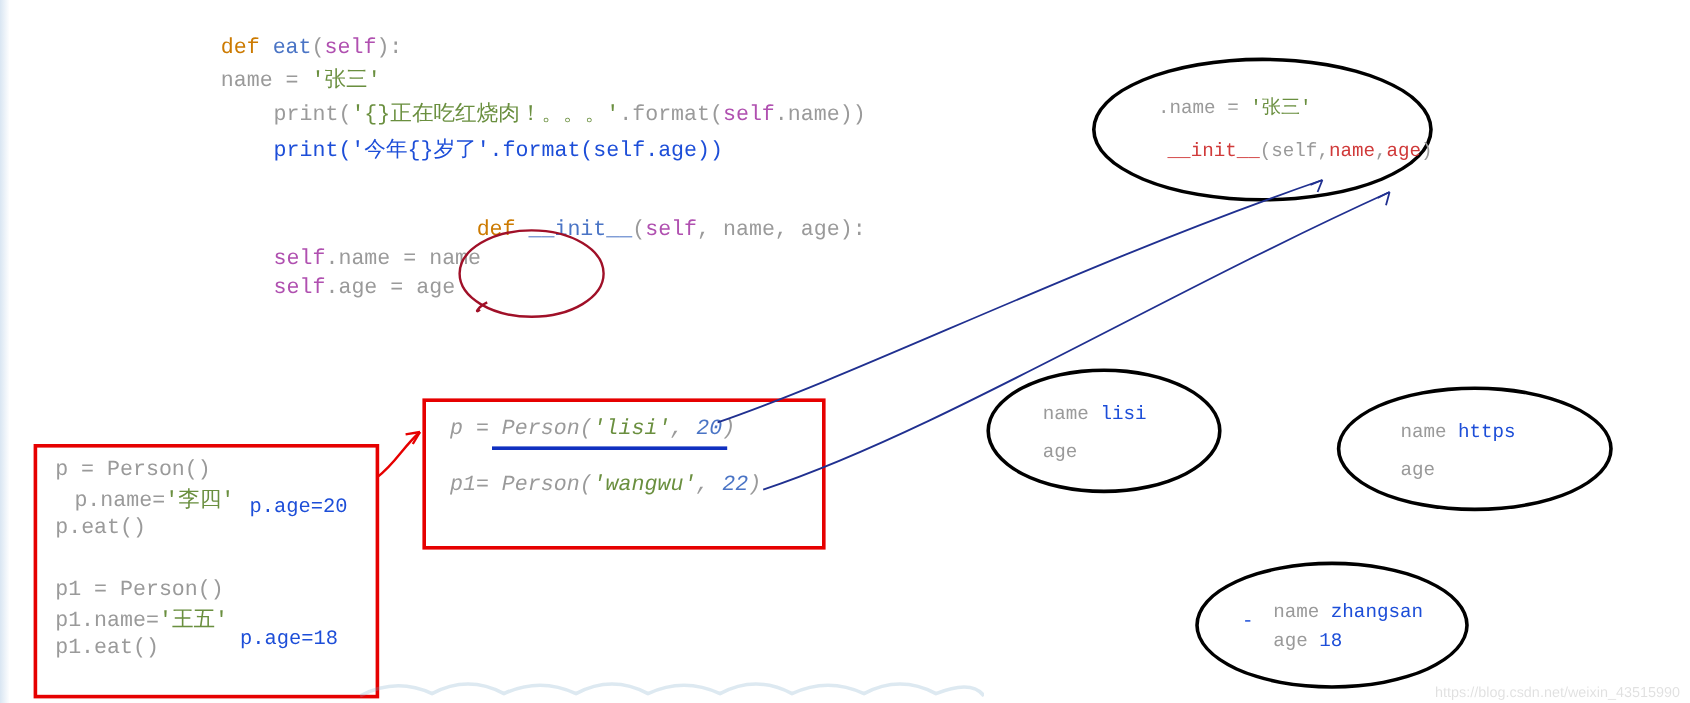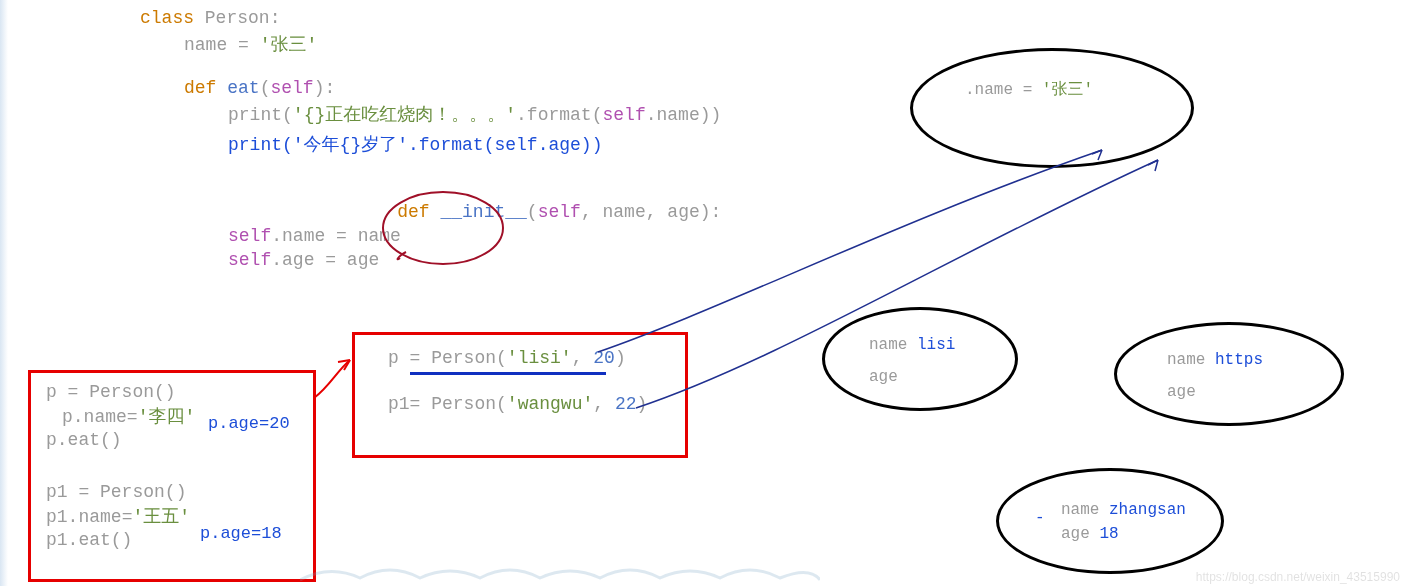--- a/index.html
+++ b/index.html
@@ -22,51 +22,51 @@
 .note{font-size:17px;}
 .cloud{position:absolute;opacity:.25;}
 </style>
 </head>
 <body>
 <div id="stage">
 
 <div class="leftbar"></div>
 
 <div class="abs" style="left:140px;top:8px;">
-  <div class="tok"><span class="kw-orange">class </span><span class="kw-gray">Person</span><span class="kw-gray">:</span></div>
+  <div class="tok" style="margin-top:22px;margin-left:44px;"><span class="kw-orange">def </span><span class="kw-blue">eat</span><span class="kw-gray">(</span><span class="kw-purple">self</span><span class="kw-gray">):</span></div>
   <div class="tok" style="margin-top:4px;margin-left:44px;"><span class="kw-gray">name </span><span class="kw-gray">= </span><span class="kw-green">'张三'</span></div>
-  <div class="tok" style="margin-top:22px;margin-left:44px;"><span class="kw-orange">def </span><span class="kw-blue">eat</span><span class="kw-gray">(</span><span class="kw-purple">self</span><span class="kw-gray">):</span></div>
   <div class="tok" style="margin-top:4px;margin-left:88px;"><span class="kw-gray">print</span><span class="kw-gray">(</span><span class="kw-green">'{}正在吃红烧肉！。。。'</span><span class="kw-gray">.</span><span class="kw-gray">format</span><span class="kw-gray">(</span><span class="kw-purple">self</span><span class="kw-gray">.</span><span class="kw-gray">name</span><span class="kw-gray">))</span></div>
   <div class="tok kw-black" style="margin-top:6px;margin-left:88px;">print('今年{}岁了'.format(self.age))</div>
   <div class="tok" style="margin-top:46px;margin-left:44px;text-align:right;"><span class="kw-orange">def </span><span class="kw-blue">__init__</span><span class="kw-gray">(</span><span class="kw-purple">self</span><span class="kw-gray">, </span><span class="kw-gray">name</span><span class="kw-gray">, </span><span class="kw-gray">age</span><span class="kw-gray">):</span></div>
   <div class="tok" style="margin-top:4px;margin-left:88px;"><span class="kw-purple">self</span><span class="kw-gray">.</span><span class="kw-gray">name </span><span class="kw-gray">= </span><span class="kw-gray">name</span></div>
   <div class="tok" style="margin-top:4px;margin-left:88px;"><span class="kw-purple">self</span><span class="kw-gray">.</span><span class="kw-gray">age </span><span class="kw-gray">= </span><span class="kw-gray">age</span></div>
 </div>
 
 <div class="redbox" style="left:28px;top:370px;width:282px;height:206px;"></div>
 <div class="abs" style="left:46px;top:382px;">
   <div class="tok"><span class="kw-gray">p = </span><span class="kw-gray">Person</span><span class="kw-gray">()</span></div>
   <div class="tok" style="margin-top:2px;margin-left:16px;"><span class="kw-gray">p.</span><span class="kw-gray">name</span><span class="kw-gray">=</span><span class="kw-green">'李四'</span></div>
   <div class="tok" style="margin-top:2px;"><span class="kw-gray">p.</span><span class="kw-gray">eat</span><span class="kw-gray">()</span></div>
   <div class="tok" style="margin-top:32px;font-family:Liberation Mono, monospace;"><span class="kw-gray">p1 = </span><span class="kw-gray">Person</span><span class="kw-gray">()</span></div>
   <div class="tok" style="margin-top:2px;"><span class="kw-gray">p1.</span><span class="kw-gray">name</span><span class="kw-gray">=</span><span class="kw-green">'王五'</span></div>
   <div class="tok" style="margin-top:2px;"><span class="kw-gray">p1.</span><span class="kw-gray">eat</span><span class="kw-gray">()</span></div>
 </div>
 <div class="abs note kw-black" style="left:208px;top:414px;">p.age=20</div>
 <div class="abs note kw-black" style="left:200px;top:524px;">p.age=18</div>
 
 <div class="redbox" style="left:352px;top:332px;width:330px;height:120px;"></div>
-<div class="abs" style="left:388px;top:348px;">
+<div class="abs" style="left:375px;top:348px;font-style:italic;">
   <div class="tok"><span class="kw-gray">p = </span><span class="kw-gray">Person</span><span class="kw-gray">(</span><span class="kw-green">'lisi'</span><span class="kw-gray">, </span><span class="kw-blue">20</span><span class="kw-gray">)</span></div>
   <div class="tok" style="margin-top:26px;"><span class="kw-gray">p1= </span><span class="kw-gray">Person</span><span class="kw-gray">(</span><span class="kw-green">'wangwu'</span><span class="kw-gray">, </span><span class="kw-blue">22</span><span class="kw-gray">)</span></div>
 </div>
 <div class="undline" style="left:410px;top:372px;width:196px;"></div>
 
 <div class="bubble" style="left:910px;top:48px;width:278px;height:114px;">
   <div class="ln" style="left:52px;top:28px;"><span class="kw-gray">.</span><span class="kw-gray">name </span><span class="kw-gray">= </span><span class="kw-green">'张三'</span></div>
+  <div class="ln" style="left:60px;top:66px;"><span style="color:#d03a3a;">__init__</span><span class="kw-gray">(self,</span><span style="color:#d03a3a;">name</span><span class="kw-gray">,</span><span style="color:#d03a3a;">age</span><span class="kw-gray">)</span></div>
 </div>
 
 <div class="bubble" style="left:822px;top:307px;width:190px;height:98px;">
   <div class="ln" style="left:44px;top:26px;"><span class="kw-gray">name </span><span class="kw-black">lisi</span></div>
   <div class="ln kw-gray" style="left:44px;top:58px;">age</div>
 </div>
 
 <div class="bubble" style="left:1114px;top:322px;width:224px;height:98px;">
   <div class="ln" style="left:50px;top:26px;"><span class="kw-gray">name </span><span class="kw-black">https</span></div>
   <div class="ln kw-gray" style="left:50px;top:58px;">age</div>

